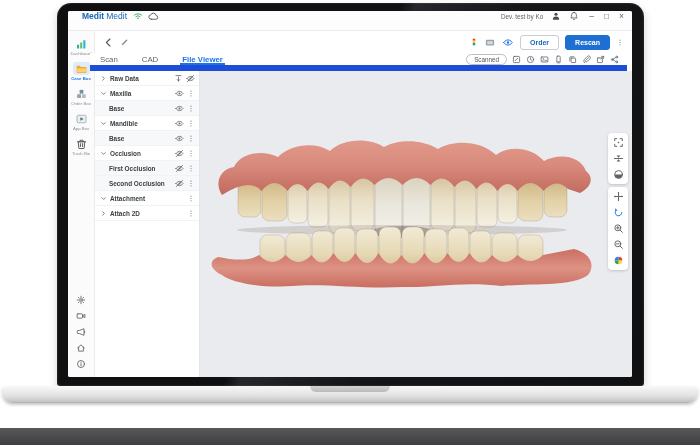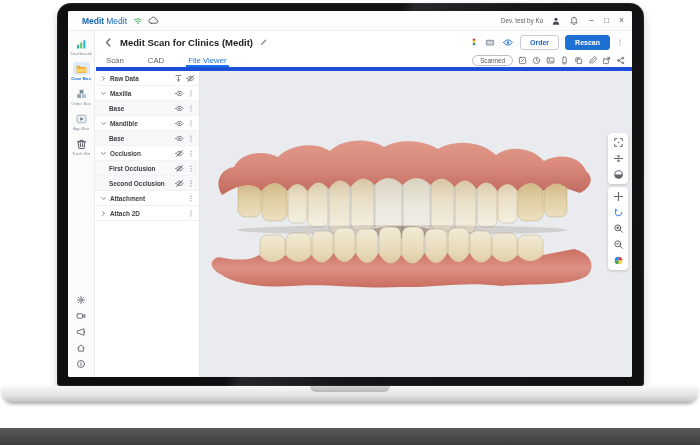--- a/index.html
+++ b/index.html
@@ -11,21 +11,21 @@
          background:linear-gradient(115deg,#0f0f11 45%,#26262b 47%,#151518 62%,#101012);
          box-shadow:inset 0 0 2px rgba(255,255,255,.28),0 4px 10px rgba(0,0,0,.18);}
   .screen{left:68px;top:11px;width:564px;height:366px;background:#fff;border-radius:2px;overflow:hidden;}
   .base{left:2px;top:386px;width:696px;height:17px;border-radius:3px 3px 11px 11px;
         background:linear-gradient(#f8f8f8,#e3e3e3 55%,#c7c7c7 90%,#ababab);
         box-shadow:0 2px 3px rgba(0,0,0,.22);}
   .notch{left:310px;top:386px;width:80px;height:6px;border-radius:0 0 7px 7px;
          background:linear-gradient(#d4d4d4,#b9b9b9);}
   .desk{left:0;top:428px;width:700px;height:17px;background:linear-gradient(#59595b,#3e3e40);}
   
-  .titlebar{left:0;top:0;width:564px;height:20px;display:flex;align-items:center;
+  .titlebar{left:0;top:0;width:564px;height:20px;display:flex;align-items:flex-start;
             padding:0 8px 0 14px;box-sizing:border-box;border-bottom:1px solid #ededed;background:#fdfdfd;}
   .brand{font-size:8.5px;color:#1767b3;display:flex;align-items:center;gap:2px;}
   .brand b{font-weight:700;}
   .tb-right{margin-left:auto;display:flex;align-items:center;gap:8px;}
   .userlbl{font-size:6.3px;color:#5f6368;}
   .winctl{font-size:8.5px;color:#5f6368;display:flex;gap:10px;margin-left:2px;}
   .winctl span{cursor:default;line-height:1;}
   
   .rail{left:0;top:20px;width:27px;height:346px;background:#fbfbfc;border-right:1px solid #ebebeb;
         display:flex;flex-direction:column;align-items:center;box-sizing:border-box;padding-top:3px;}
@@ -38,25 +38,25 @@
   
   .header{left:27px;top:20px;width:537px;height:22px;display:flex;align-items:center;
           padding:0 8px;box-sizing:border-box;gap:6px;background:#fff;}
   .backbtn{width:11px;height:11px;display:flex;}
   .ptitle{font-size:9.5px;font-weight:700;color:#202124;white-space:nowrap;}
   .hdr-right{margin-left:auto;display:flex;align-items:center;gap:6px;}
   .btn{font-size:7px;border-radius:3px;padding:3px 9px;line-height:1;cursor:pointer;white-space:nowrap;}
   .btn.outline{border:1px solid #c6cdd5;color:#1a66c0;background:#fff;font-weight:700;}
   .btn.primary{background:#1d6fd2;color:#fff;border:1px solid #1d6fd2;font-weight:700;}
   
-  .tabrow{left:28px;top:42px;width:537px;height:18px;display:flex;align-items:center;
-          padding:0 8px 0 10px;box-sizing:border-box;border-bottom:4px solid #1d4ed8;background:#fff;justify-content:center;}
+  .tabrow{left:22px;top:42px;width:537px;height:18px;display:flex;align-items:center;
+          padding:0 8px 0 10px;box-sizing:border-box;border-bottom:6px solid #1d4ed8;background:#fff;justify-content:center;}
   .tab{font-size:7.8px;color:#5f6368;margin-right:24px;position:relative;height:100%;
        display:flex;align-items:center;cursor:pointer;}
-  .tab.active{color:#1a73e8;font-weight:400;}
+  .tab.active{color:#1a73e8;font-weight:700;}
   .tab.active::after{content:"";position:absolute;left:-2px;right:-2px;bottom:0;height:2px;background:#1a73e8;}
   .tab-right{margin-left:auto;display:flex;align-items:center;gap:5px;}
   .pill{border:1px solid #b9bec6;border-radius:8px;padding:1px 7px;font-size:6.3px;color:#555;background:#fff;cursor:pointer;}
   
   .tree{left:27px;top:60px;width:105px;height:306px;background:#fff;border-right:1px solid #e3e5e8;box-sizing:border-box;}
   .trow{display:flex;align-items:center;height:15px;padding:0 4px 0 5px;gap:3px;
         border-bottom:1px solid #f1f2f3;cursor:pointer;box-sizing:border-box;}
   .trow.child{padding-left:14px;background:#f7f8fa;}
   .tlabel{flex:1;font-size:6.4px;font-weight:700;color:#3c4043;white-space:nowrap;overflow:hidden;}
   
@@ -209,21 +209,20 @@
           </span>
       </div>
     </div>
 
     <div class="abs header">
       <span class="backbtn" data-icon="chevleft">
           <svg xmlns="http://www.w3.org/2000/svg" viewBox="0 0 16 16" fill="none" stroke="#5f6368" stroke-width="1.8" stroke-linecap="round" stroke-linejoin="round">
             <path d="M10 3 5 8l5 5"></path>
           </svg>
         </span>
-      <span class="ptitle">Medit Scan for Clinics (Medit)</span>
       <span class="i9" data-icon="pencil">
           <svg xmlns="http://www.w3.org/2000/svg" viewBox="0 0 16 16" fill="none" stroke="#5f6368" stroke-width="1.4" stroke-linecap="round" stroke-linejoin="round">
             <path d="M3 13l.9-2.9 6.9-6.9a1.3 1.3 0 0 1 1.9 1.9l-6.9 6.9z" fill="#8a8f98" stroke="none"></path>
           </svg>
         </span>
       <span class="hdr-right">
         <span class="ibar" data-icon="colorbar">
             <svg xmlns="http://www.w3.org/2000/svg" viewBox="0 0 16 16">
               <rect x="5.5" y="1.5" width="5" height="2.6" fill="#e53935"></rect>
               <rect x="5.5" y="4.1" width="5" height="2.6" fill="#fb8c00"></rect>

